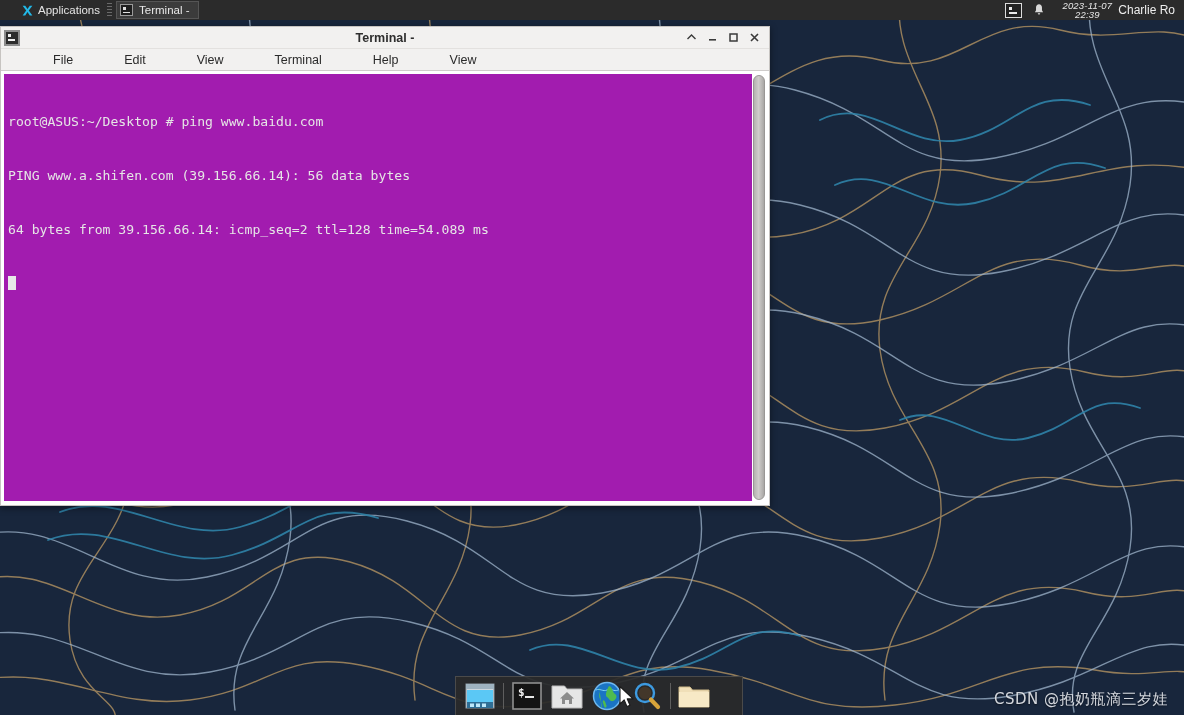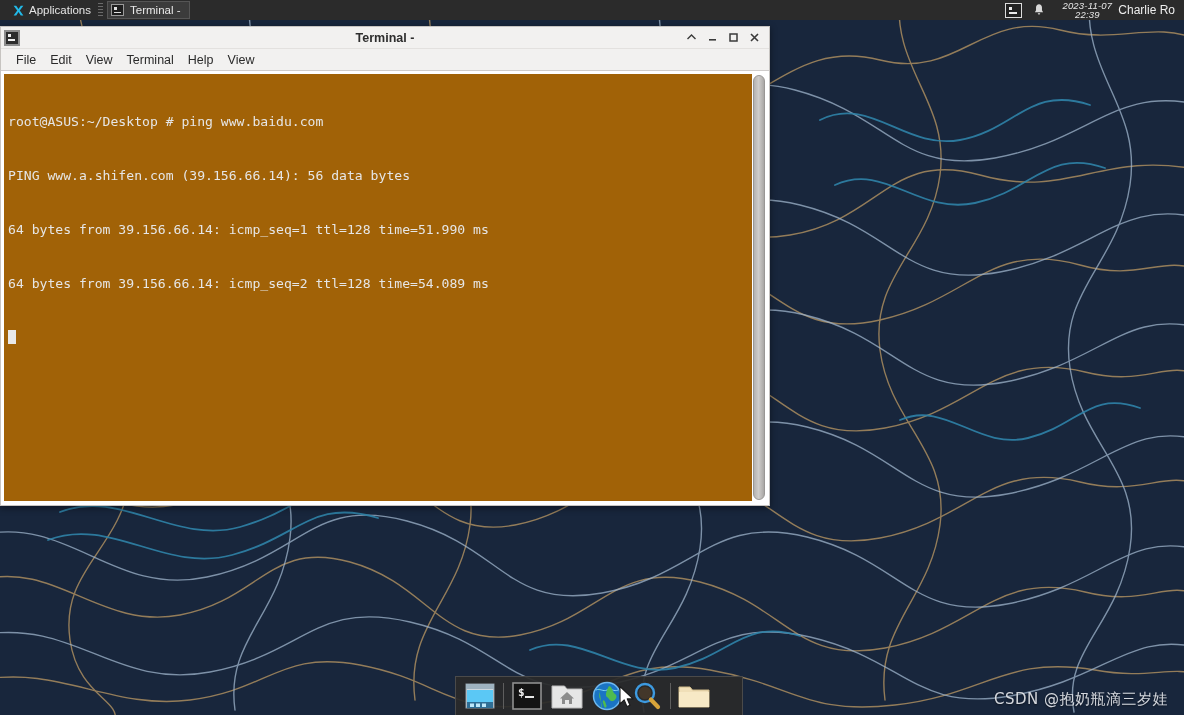--- a/index.html
+++ b/index.html
@@ -23,21 +23,21 @@
     position: absolute; left: 0; top: 0; width: 1184px; height: 20px;
     background: #2b2b2b;
     display: flex; align-items: center;
     color: #dedede; font-size: 11.5px;
     z-index: 60;
   }
   .panel-btn {
     display: flex; align-items: center; height: 20px;
     padding: 0 5px; gap: 4px; color: #e4e4e4;
   }
-  #applications-button { padding-left: 12px; }
+  #applications-button { padding-left: 21px; }
   .xfce-logo {
     width: 13px; height: 13px; display: block;
   }
   .panel-handle {
     width: 5px; height: 14px; margin: 0 2px;
     background-image: repeating-linear-gradient(to bottom, #6a6a6a 0 1px, transparent 1px 3px);
   }
   #task-terminal {
     display: flex; align-items: center; gap: 6px;
     height: 18px; margin-left: 2px; padding: 0 8px 0 3px;
@@ -122,28 +122,29 @@
   .win-btn svg { display: block; }
   #menubar {
     height: 22px; background: #f2f1f0;
     display: flex; align-items: center; flex: none;
     padding-left: 8px;
     border-bottom: 1px solid #cfcccb;
   }
   .menu-item {
     font-size: 12.5px; color: #2a2a2a;
     padding: 2px 7px;
+    margin-left: 37px;
   }
   #term-body-wrap {
     flex: 1 1 auto; display: flex;
     background: #ffffff; padding: 3px 3px 4px 3px;
     min-height: 0;
   }
   #term-screen {
-    flex: 1 1 auto; background: #a16207;
+    flex: 1 1 auto; background: #a21caf;
     padding: 3px 4px 0 4px;
     overflow: hidden;
     font-family: "DejaVu Sans Mono", "Liberation Mono", monospace;
     font-size: 13.1px; line-height: 18px;
     color: #e6e6e6; white-space: pre;
   }
   #term-screen .line { display: block; height: 18px; }
   #term-cursor {
     display: inline-block; width: 8px; height: 14px;
     background: #e8e8e8; vertical-align: -2px;
@@ -308,21 +309,20 @@
     <div class="menu-item">View</div>
     <div class="menu-item">Terminal</div>
     <div class="menu-item">Help</div>
     <div class="menu-item">View</div>
   </div>
 
   <div id="term-body-wrap">
     <div id="term-screen">
       <span class="line">root@ASUS:~/Desktop # ping www.baidu.com</span>
       <span class="line">PING www.a.shifen.com (39.156.66.14): 56 data bytes</span>
-      <span class="line">64 bytes from 39.156.66.14: icmp_seq=1 ttl=128 time=51.990 ms</span>
       <span class="line">64 bytes from 39.156.66.14: icmp_seq=2 ttl=128 time=54.089 ms</span>
       <span class="line"><span id="term-cursor"></span></span>
     </div>
     <div id="term-scrollbar">
       <div id="term-scroll-thumb"></div>
     </div>
   </div>
 </div>
 
 <div id="dock">

